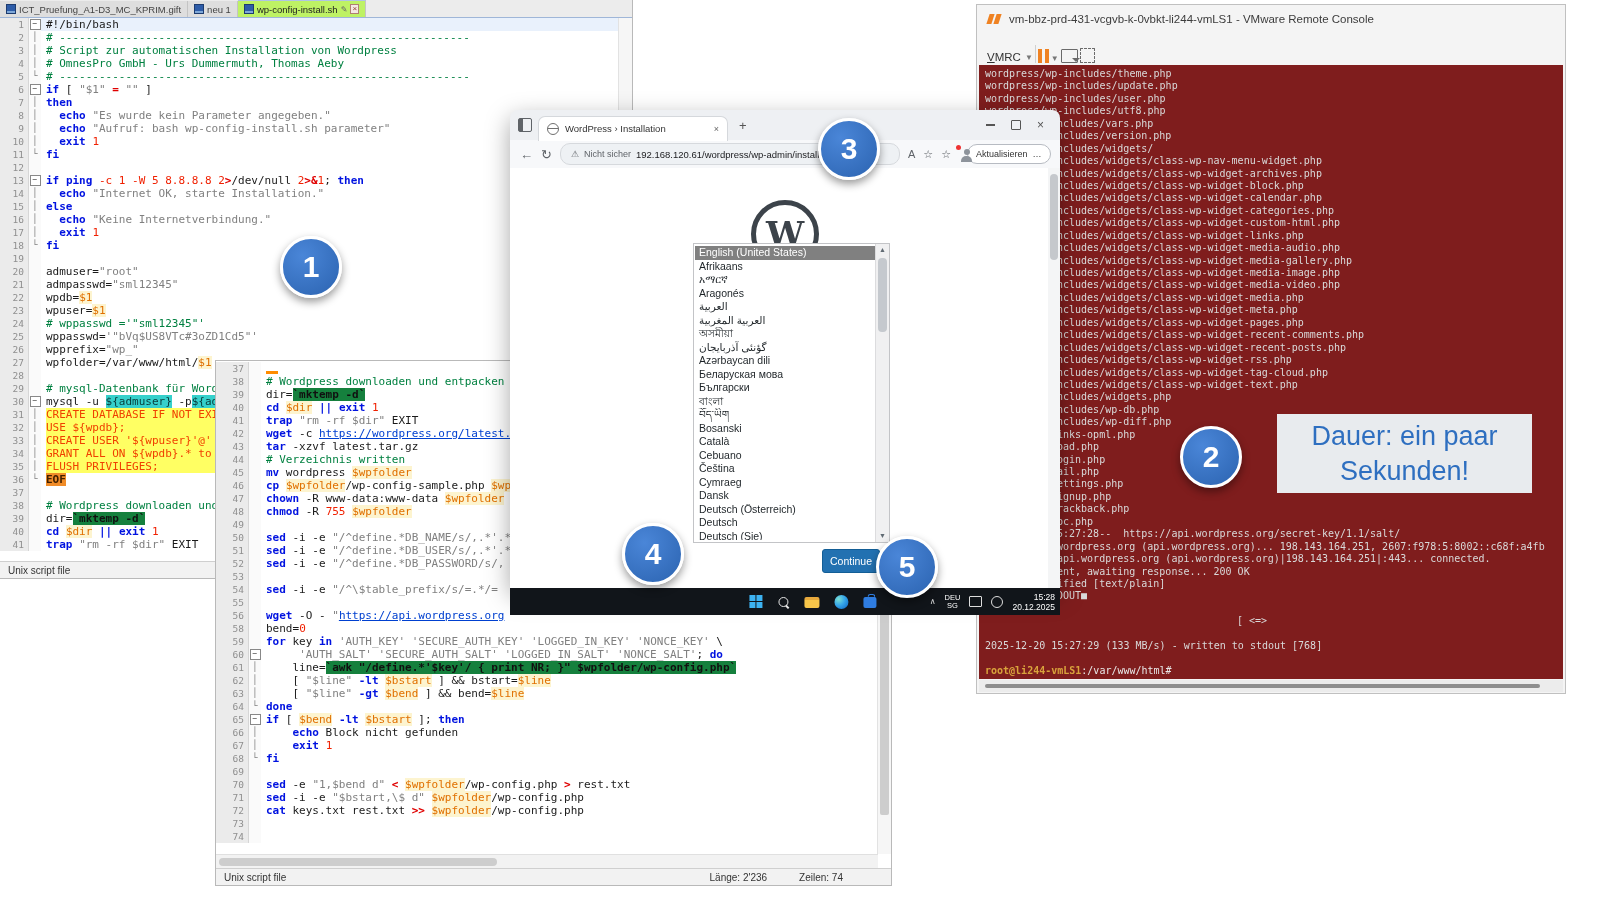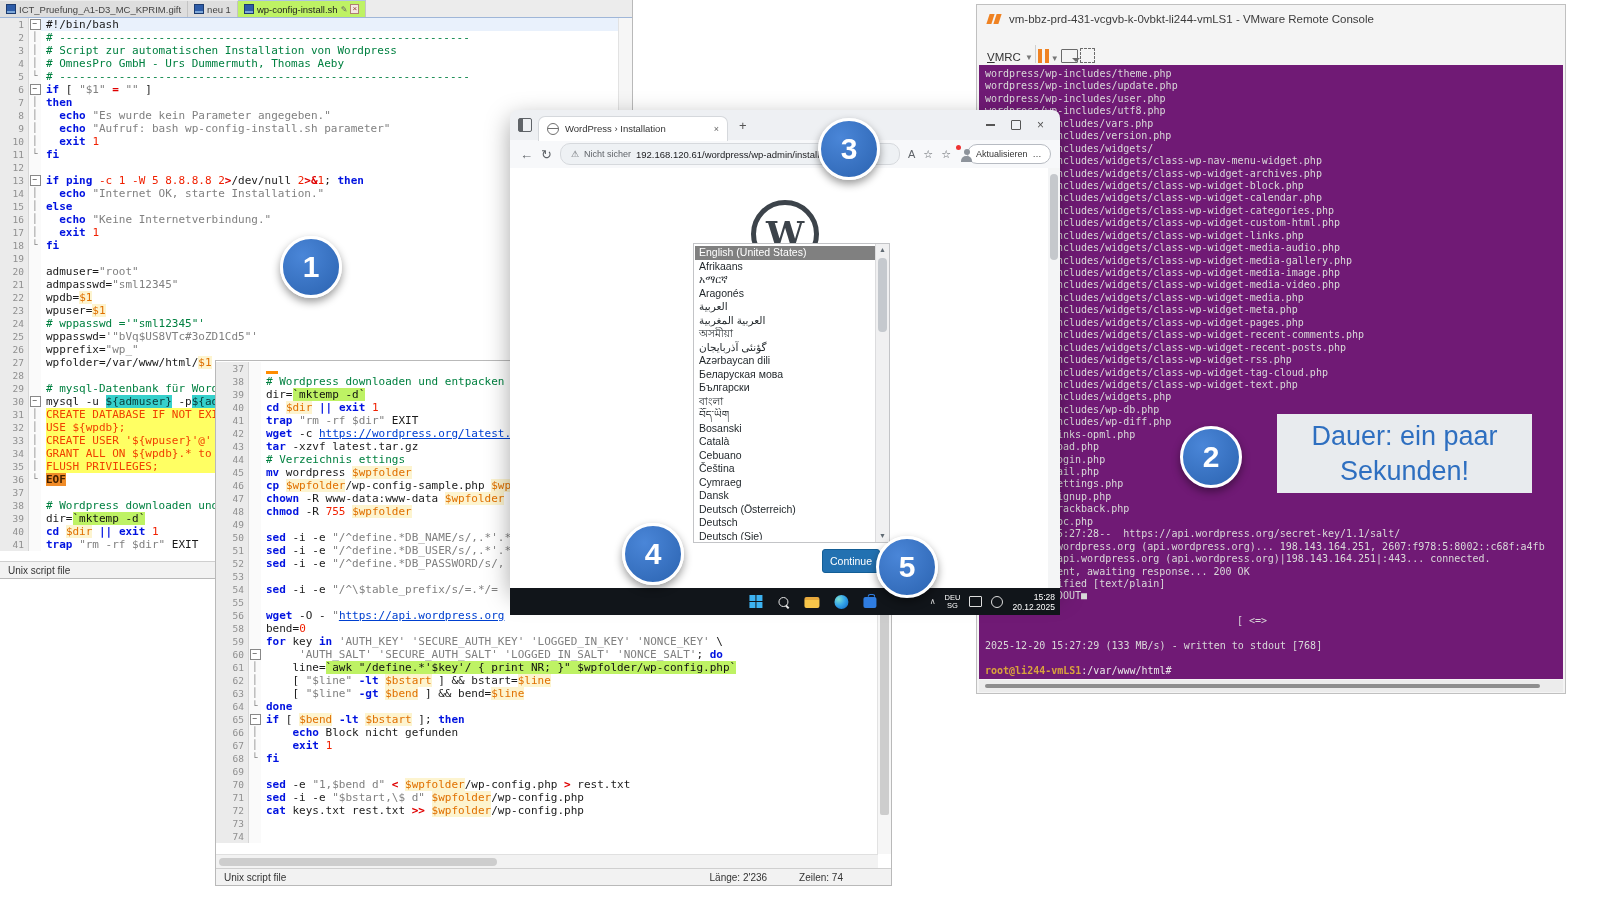--- a/index.html
+++ b/index.html
@@ -29,21 +29,21 @@
   .tk-p{color:#1a1a1a;}
   .tk-c{color:#008040;}
   .tk-k{color:#0012e0;font-weight:bold;}
   .tk-s{color:#808080;}
   .tk-n{color:#f02000;}
   .tk-r{color:#e00000;font-weight:bold;}
   .tk-v{color:#e07000;background:#fdf4cf;}
   .tk-V{color:#083b3b;background:#35d0cb;}
   .tk-y{color:#f04000;background:#ffff63;}
   .tk-e{color:#402000;background:#f08c28;font-weight:bold;}
-  .tk-b{color:#101010;background:#bef264;font-weight:normal;}
+  .tk-b{color:#101010;background:#15803d;font-weight:bold;}
   .tk-a{color:#0040d0;text-decoration:underline;}
   .tk-mk{display:inline-block;width:12px;height:3px;background:#ff8c00;margin-top:9px;}
   .statusbar{position:absolute;left:0;right:0;bottom:0;height:16px;background:#f2f2f2;border-top:1px solid #cfcfcf;font-size:10px;color:#333;display:flex;align-items:center;padding:0 8px;justify-content:space-between;}
   .statusbar .sright{display:flex;gap:32px;padding-right:40px;}
   .vscroll{position:absolute;right:0;width:13px;background:#f6f6f6;border-left:1px solid #e2e2e2;}
   #editor1 .vscroll{top:18px;bottom:16px;}
   #editor2 .vscroll{top:0;bottom:31px;}
   .vthumb{position:absolute;left:2px;right:2px;border-radius:2px;background:#cdcdcd;}
   #editor1 .vthumb{top:222px;height:44px;background:#aebfd8;}
   #editor2 .vthumb{top:48%;height:44%;}
@@ -60,21 +60,21 @@
   .vm-menu{display:flex;align-items:center;gap:4px;}
   .vm-menu b{font-weight:normal;}
   .vm-menu b u{text-decoration:underline;}
   .vm-sep{width:1px;height:18px;background:#d0d0d0;}
   .pausebars{display:flex;gap:3px;}
   .pausebars i{width:4px;height:14px;background:#ef8222;}
   .caret{font-size:8px;color:#777;}
   .vmicon{width:15px;height:12px;border:1.5px solid #6a6a6a;position:relative;border-radius:1px;}
   .vmicon.cad::after{content:"";position:absolute;right:-3px;bottom:-4px;border:4px solid transparent;border-top-color:#6a6a6a;}
   .vmicon.fs{width:13px;height:13px;border-style:dashed;}
-  .term{position:absolute;left:2px;right:2px;top:60px;bottom:14px;background:#701a75;overflow:hidden;padding:3px 0 0 6px;}
+  .term{position:absolute;left:2px;right:2px;top:60px;bottom:14px;background:#7f1d1d;overflow:hidden;padding:3px 0 0 6px;}
   .tl{height:12.45px;line-height:12.45px;font-family:"DejaVu Sans Mono",monospace;font-size:10px;color:#d9d9d9;white-space:pre;}
   .tl.off14{margin-left:72px;}
   .tl.off44{margin-left:252px;}
   .tl .pr-user{color:#d9a33c;font-weight:bold;}
   .tl .pr-path{color:#e8e8e8;}
   .vm-hscroll{position:absolute;left:2px;right:2px;bottom:1px;height:12px;background:#ececec;}
   .vm-hthumb{position:absolute;top:4px;left:6px;width:95%;height:4px;background:#8e8e8e;border-radius:2px;}
 
   
   #browser{position:absolute;left:510px;top:110px;width:550px;height:478px;z-index:4;border-radius:8px 8px 0 0;box-shadow:0 8px 24px rgba(0,0,0,.35);background:#eef0f3;}
@@ -218,21 +218,21 @@
 
   <section class="editor" id="editor2">
     <div class="codearea" id="code2">
         <div class="cl"><span class="ln">37</span><span class="fold"></span><span class="co"><span class="tk-mk"> </span></span></div>
         <div class="cl"><span class="ln">38</span><span class="fold"></span><span class="co"><span class="tk-c"># Wordpress downloaden und entpacken</span></span></div>
         <div class="cl"><span class="ln">39</span><span class="fold"></span><span class="co"><span class="tk-p">dir=</span><span class="tk-b">`mktemp -d`</span></span></div>
         <div class="cl"><span class="ln">40</span><span class="fold"></span><span class="co"><span class="tk-k">cd</span><span class="tk-p"> </span><span class="tk-v">$dir</span><span class="tk-p"> </span><span class="tk-k">||</span><span class="tk-p"> </span><span class="tk-k">exit</span><span class="tk-p"> </span><span class="tk-n">1</span></span></div>
         <div class="cl"><span class="ln">41</span><span class="fold"></span><span class="co"><span class="tk-k">trap</span><span class="tk-p"> </span><span class="tk-s">"rm -rf $dir"</span><span class="tk-p"> EXIT</span></span></div>
         <div class="cl"><span class="ln">42</span><span class="fold"></span><span class="co"><span class="tk-k">wget</span><span class="tk-p"> -c </span><span class="tk-a">https://wordpress.org/latest.tar.gz</span></span></div>
         <div class="cl"><span class="ln">43</span><span class="fold"></span><span class="co"><span class="tk-k">tar</span><span class="tk-p"> -xzvf latest.tar.gz</span></span></div>
-        <div class="cl"><span class="ln">44</span><span class="fold"></span><span class="co"><span class="tk-c"># Verzeichnis ettings</span></span></div>
+        <div class="cl"><span class="ln">44</span><span class="fold"></span><span class="co"><span class="tk-c"># Verzeichnis written</span></span></div>
         <div class="cl"><span class="ln">45</span><span class="fold"></span><span class="co"><span class="tk-k">mv</span><span class="tk-p"> wordpress </span><span class="tk-v">$wpfolder</span></span></div>
         <div class="cl"><span class="ln">46</span><span class="fold"></span><span class="co"><span class="tk-k">cp</span><span class="tk-p"> </span><span class="tk-v">$wpfolder</span><span class="tk-p">/wp-config-sample.php </span><span class="tk-v">$wpfolder</span></span></div>
         <div class="cl"><span class="ln">47</span><span class="fold"></span><span class="co"><span class="tk-k">chown</span><span class="tk-p"> -R www-data:www-data </span><span class="tk-v">$wpfolder</span></span></div>
         <div class="cl"><span class="ln">48</span><span class="fold"></span><span class="co"><span class="tk-k">chmod</span><span class="tk-p"> -R </span><span class="tk-n">755</span><span class="tk-p"> </span><span class="tk-v">$wpfolder</span></span></div>
         <div class="cl"><span class="ln">49</span><span class="fold"></span><span class="co"></span></div>
         <div class="cl"><span class="ln">50</span><span class="fold"></span><span class="co"><span class="tk-k">sed</span><span class="tk-p"> -i -e </span><span class="tk-s">"/^define.*DB_NAME/s/,.*'.*'</span></span></div>
         <div class="cl"><span class="ln">51</span><span class="fold"></span><span class="co"><span class="tk-k">sed</span><span class="tk-p"> -i -e </span><span class="tk-s">"/^define.*DB_USER/s/,.*'.*'</span></span></div>
         <div class="cl"><span class="ln">52</span><span class="fold"></span><span class="co"><span class="tk-k">sed</span><span class="tk-p"> -i -e </span><span class="tk-s">"/^define.*DB_PASSWORD/s/,</span></span></div>
         <div class="cl"><span class="ln">53</span><span class="fold"></span><span class="co"></span></div>
         <div class="cl"><span class="ln">54</span><span class="fold"></span><span class="co"><span class="tk-k">sed</span><span class="tk-p"> -i -e </span><span class="tk-s">"/^\$table_prefix/s/=.*/= </span></span></div>

